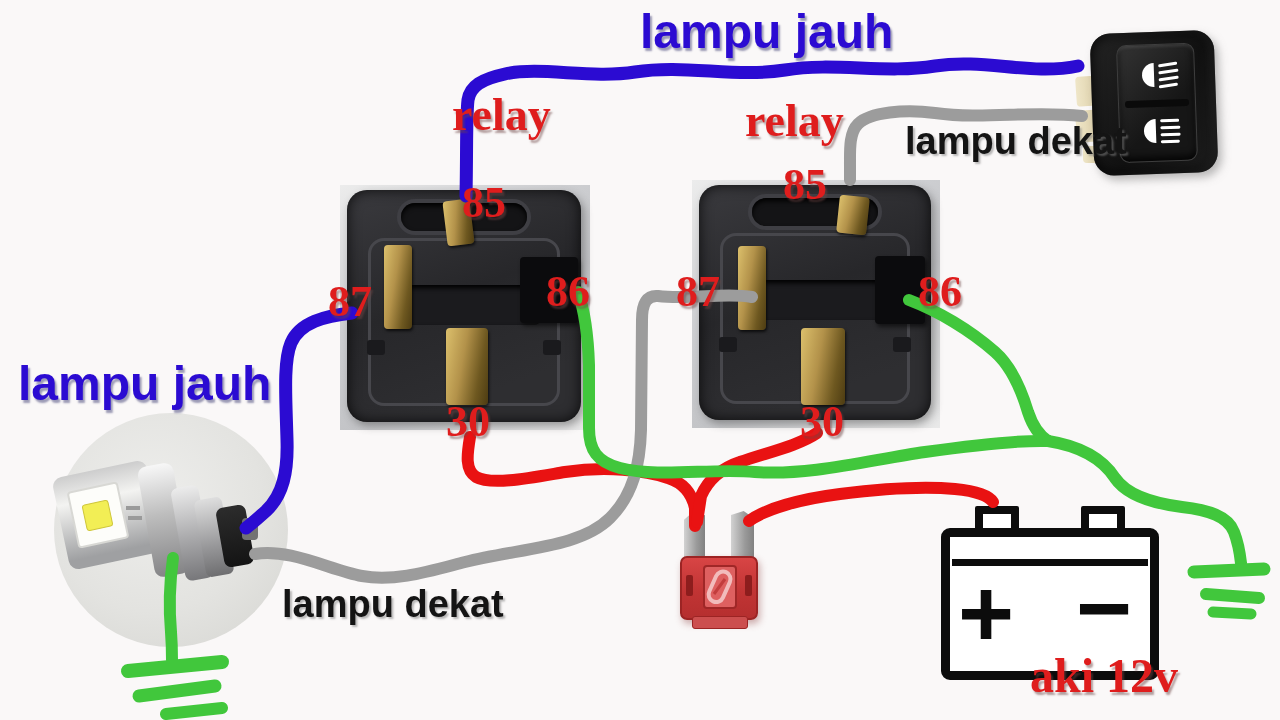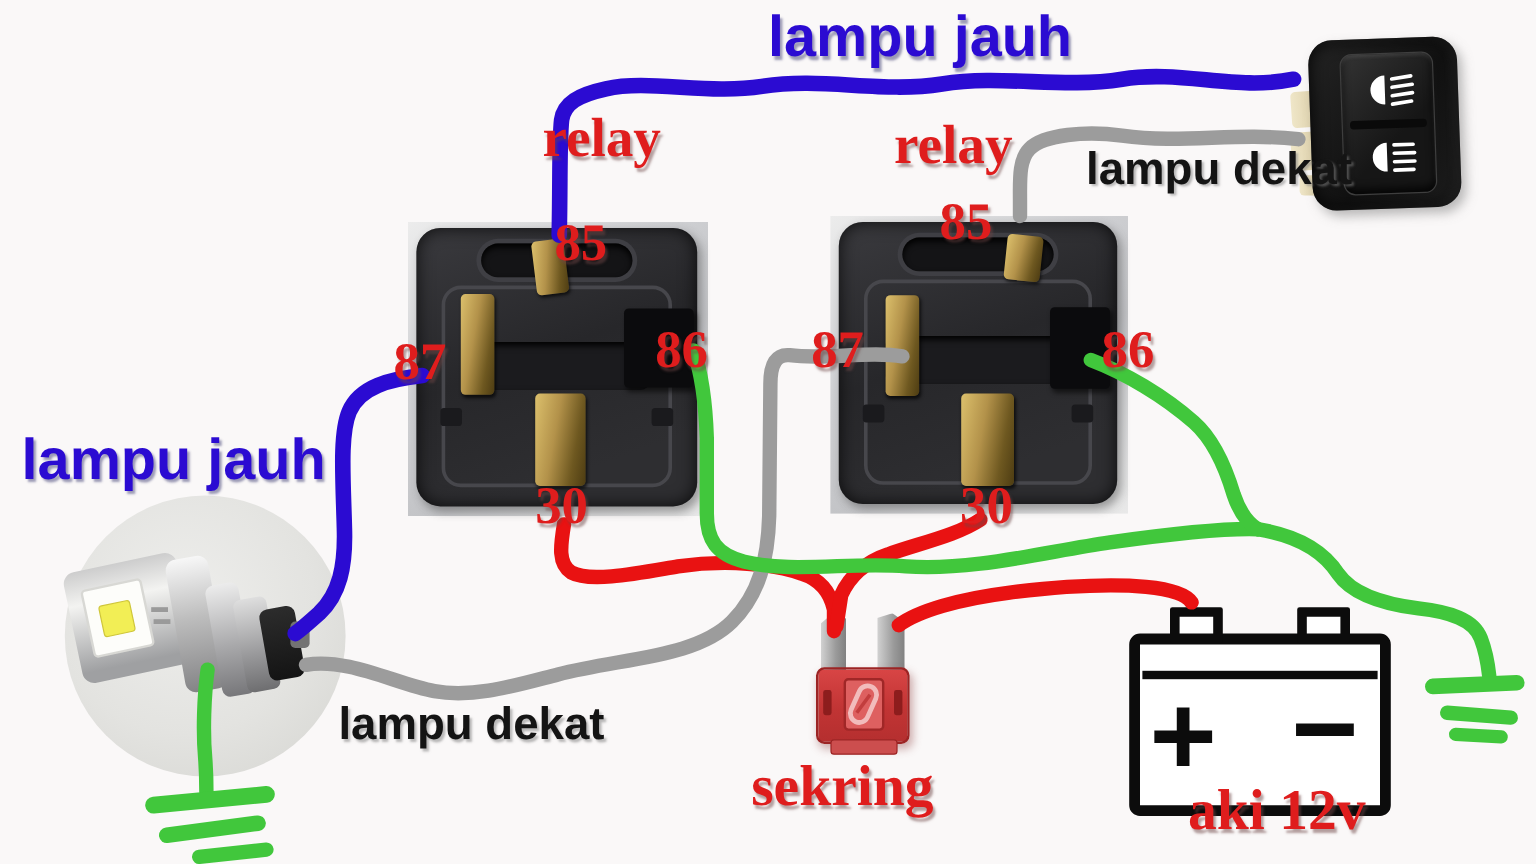--- a/index.html
+++ b/index.html
@@ -224,15 +224,14 @@
   <div class="lbl c-red" style="left:783px; top:163px; font-size:44px;">85</div>
   <div class="lbl c-red" style="left:328px; top:280px; font-size:44px;">87</div>
   <div class="lbl c-red" style="left:676px; top:270px; font-size:44px;">87</div>
   <div class="lbl c-red" style="left:546px; top:270px; font-size:44px;">86</div>
   <div class="lbl c-red" style="left:918px; top:270px; font-size:44px;">86</div>
   <div class="lbl c-red" style="left:446px; top:400px; font-size:44px;">30</div>
   <div class="lbl c-red" style="left:800px; top:400px; font-size:44px;">30</div>
 
   <div class="lbl c-blue" style="left:18px;  top:360px; font-size:48px;">lampu jauh</div>
   <div class="lbl c-black" style="left:282px; top:585px; font-size:38px;">lampu dekat</div>
-  <div class="lbl c-red" style="left:626px; top:632px; font-size:48px;">sekring</div>
-  <div class="lbl c-red" style="left:990px; top:652px; font-size:48px;">aki 12v</div>
+  <div class="lbl c-red" style="left:1030px; top:652px; font-size:48px;">aki 12v</div>
 </div>
 
 </body></html>

